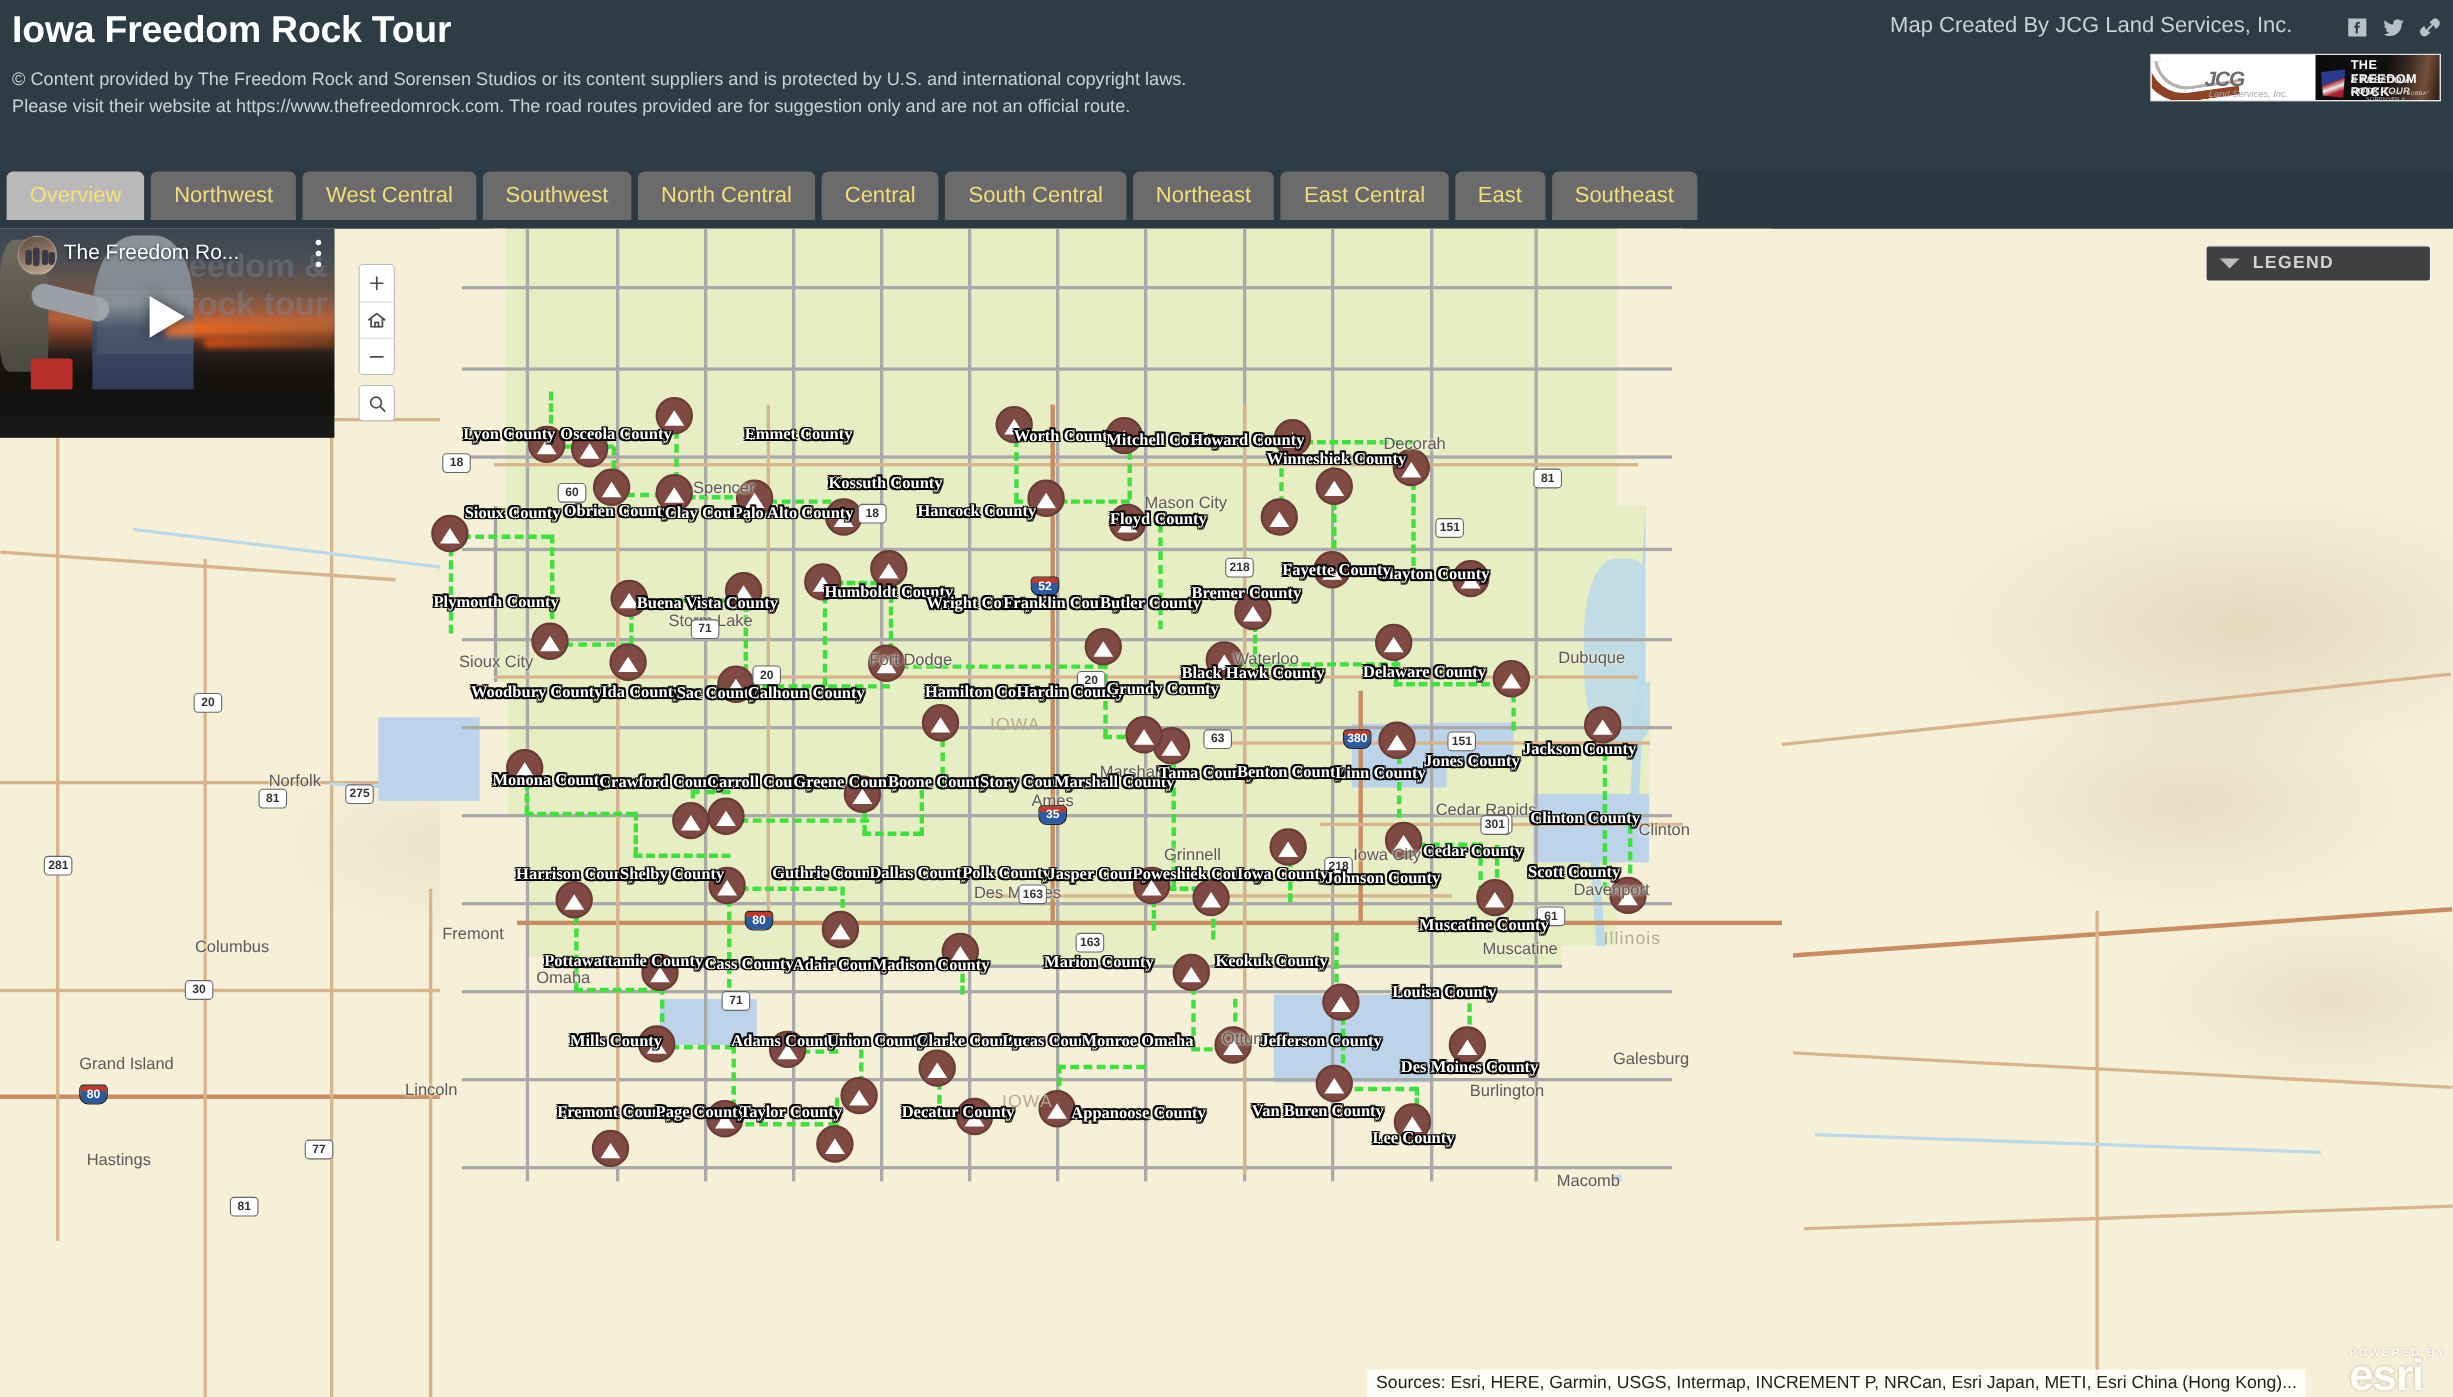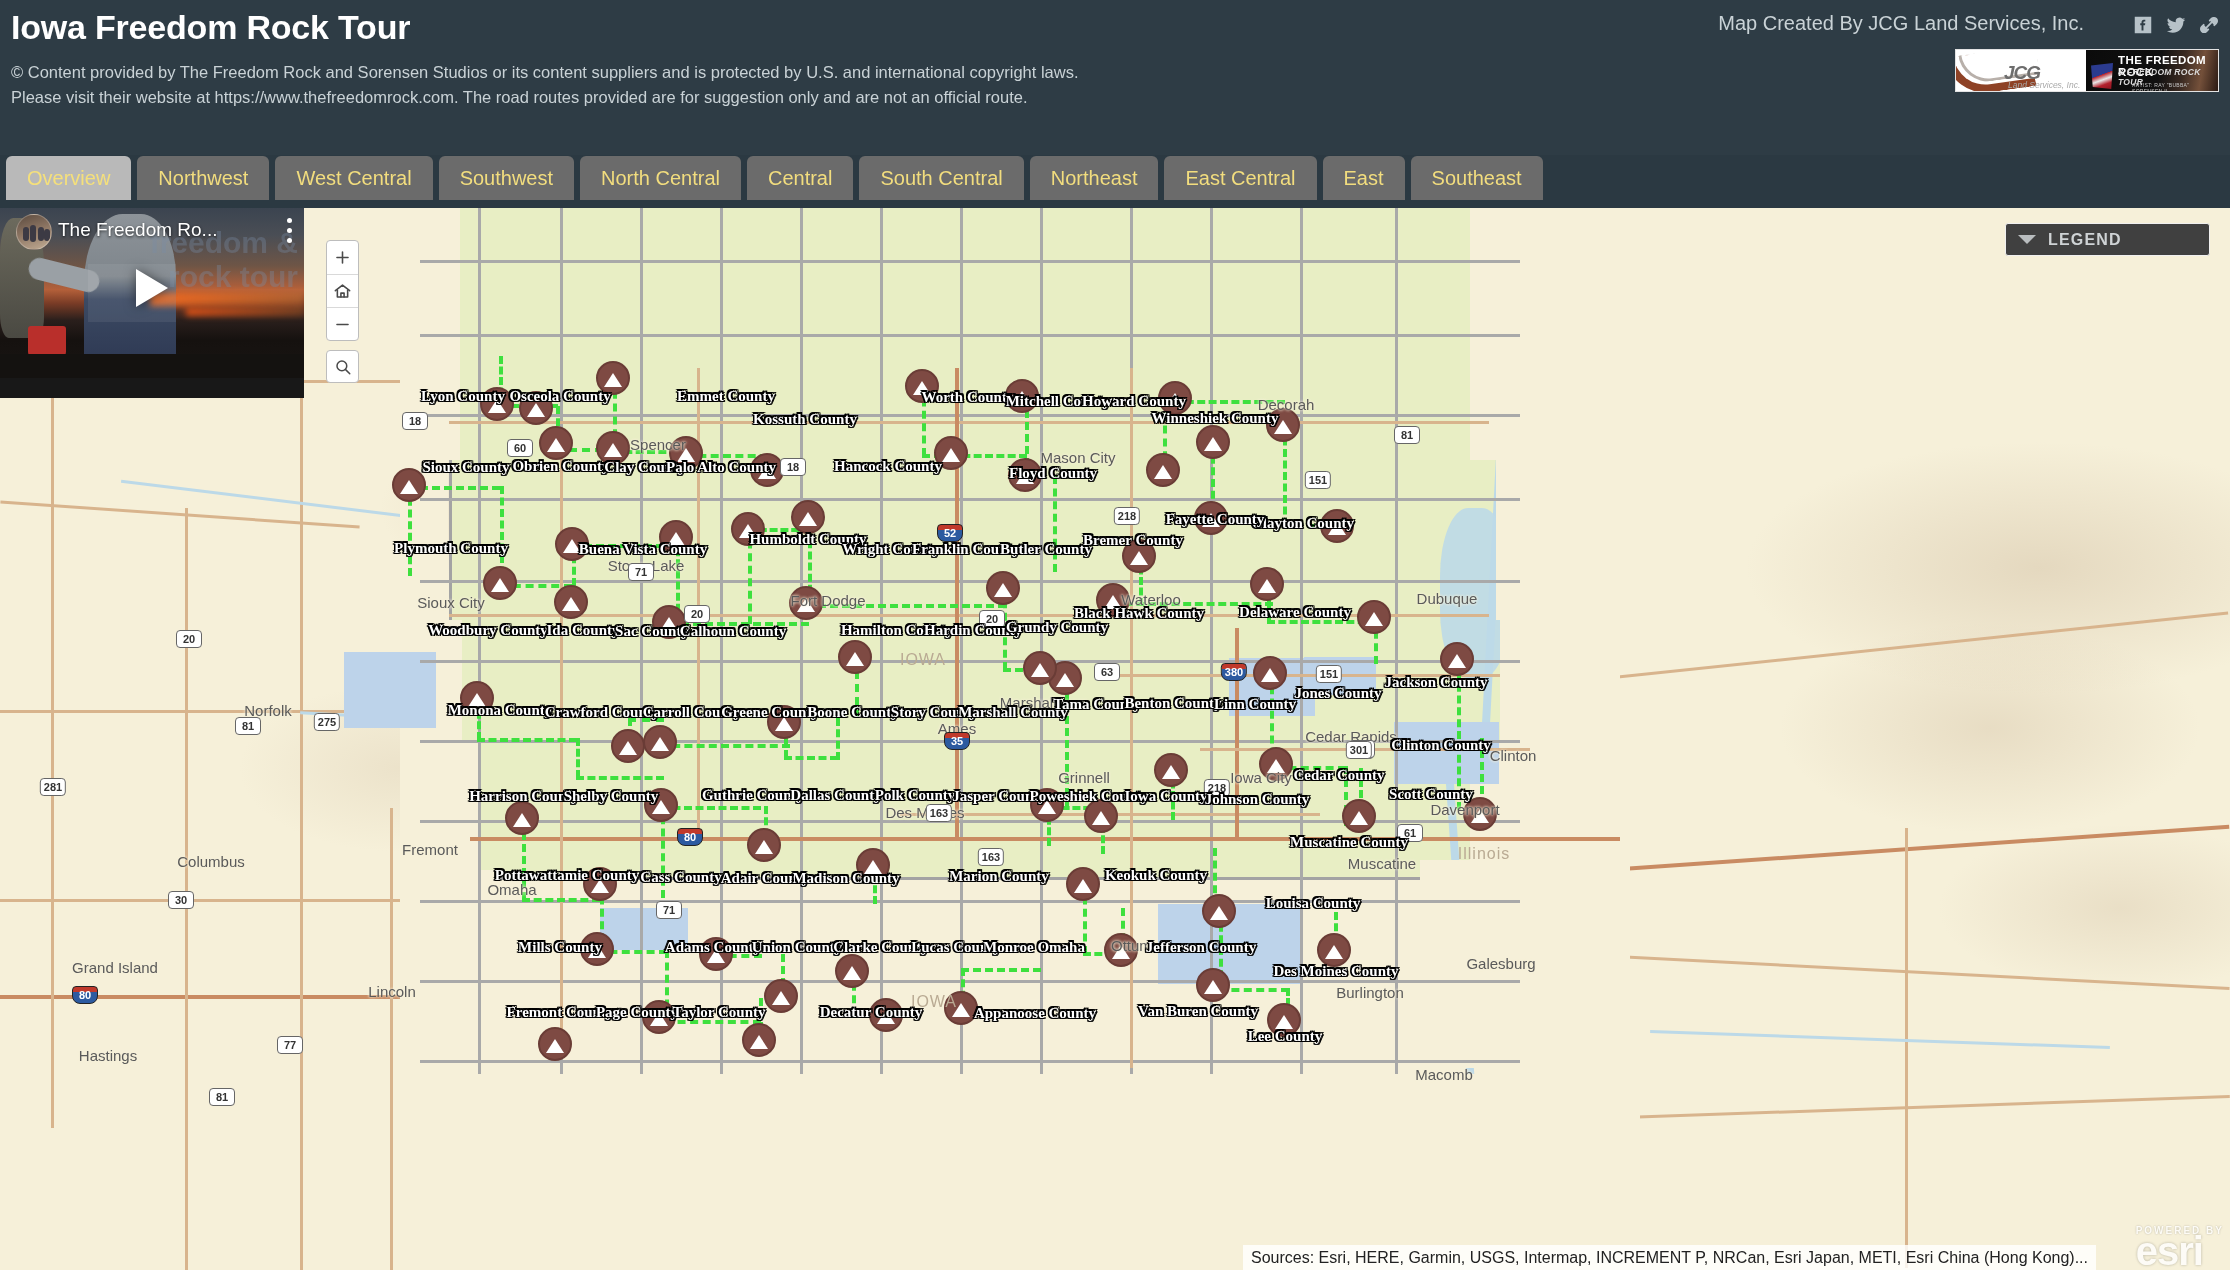--- a/index.html
+++ b/index.html
@@ -31,21 +31,21 @@
     position:absolute; right:10px; top:14px;
     display:flex; gap:11px; align-items:center;
   }
   #social .sicon { width:22px; height:22px; display:block; }
   #social .sicon svg { width:22px; height:22px; fill:#b7c2c8; display:block; }
 
   #logo-banner {
     position:absolute; right:11px; top:49px; width:264px; height:43px;
     background:#ffffff; border:1px solid #e3e3e3; display:flex; overflow:hidden;
   }
-  #logo-left { width:130px; height:100%; position:relative; background:#fff; overflow:hidden;}
+  #logo-left { width:149px; height:100%; position:relative; background:#fff; overflow:hidden;}
   #logo-left .swoosh {
     position:absolute; left:-8px; top:2px; width:86px; height:40px;
     border-left:8px solid #8e4226; border-bottom:8px solid #8e4226;
     border-radius:0 0 0 70px; transform:rotate(-8deg);
   }
   #logo-left .swoosh2 {
     position:absolute; left:4px; top:0px; width:78px; height:30px;
     border-left:3px solid #b8b0aa; border-bottom:3px solid #b8b0aa;
     border-radius:0 0 0 60px; transform:rotate(-8deg);
   }
@@ -693,21 +693,21 @@
       <div class="clabel" style="left: 560px; top: 188px;">Osceola County</div>
       <div class="clabel" style="left: 726px; top: 188px;">Emmet County</div>
       <div class="clabel" style="left: 968px; top: 189px;">Worth County</div>
       <div class="clabel" style="left: 1058px; top: 193px;">Mitchell County</div>
       <div class="clabel" style="left: 1134px; top: 193px;">Howard County</div>
       <div class="clabel" style="left: 1215px; top: 210px;">Winneshiek County</div>
       <div class="clabel" style="left: 466px; top: 259px;">Sioux County</div>
       <div class="clabel" style="left: 561px; top: 258px;">Obrien County</div>
       <div class="clabel" style="left: 645px; top: 259px;">Clay County</div>
       <div class="clabel" style="left: 721px; top: 259px;">Palo Alto County</div>
-      <div class="clabel" style="left: 805px; top: 211px;">Kossuth County</div>
+      <div class="clabel" style="left: 805px; top: 232px;">Kossuth County</div>
       <div class="clabel" style="left: 888px; top: 258px;">Hancock County</div>
       <div class="clabel" style="left: 1053px; top: 265px;">Floyd County</div>
       <div class="clabel" style="left: 1303px; top: 315px;">Clayton County</div>
       <div class="clabel" style="left: 1215px; top: 311px;">Fayette County</div>
       <div class="clabel" style="left: 451px; top: 340px;">Plymouth County</div>
       <div class="clabel" style="left: 643px; top: 341px;">Buena Vista County</div>
       <div class="clabel" style="left: 808px; top: 331px;">Humboldt County</div>
       <div class="clabel" style="left: 891px; top: 341px;">Wright County</div>
       <div class="clabel" style="left: 966px; top: 341px;">Franklin County</div>
       <div class="clabel" style="left: 1046px; top: 341px; text-align: center;">Butler County</div>

